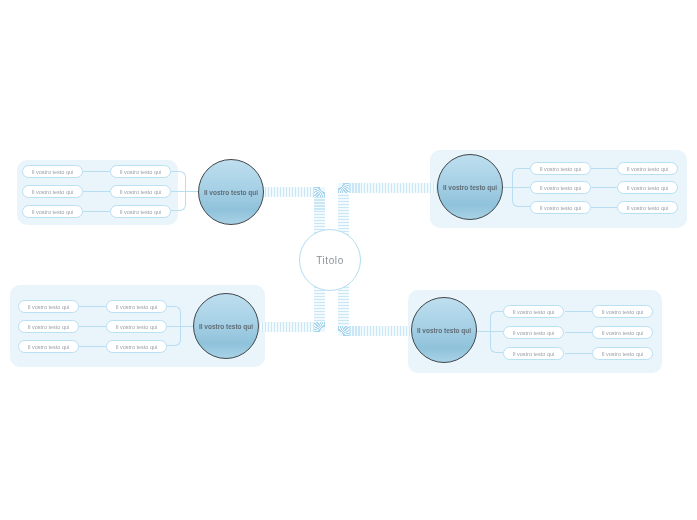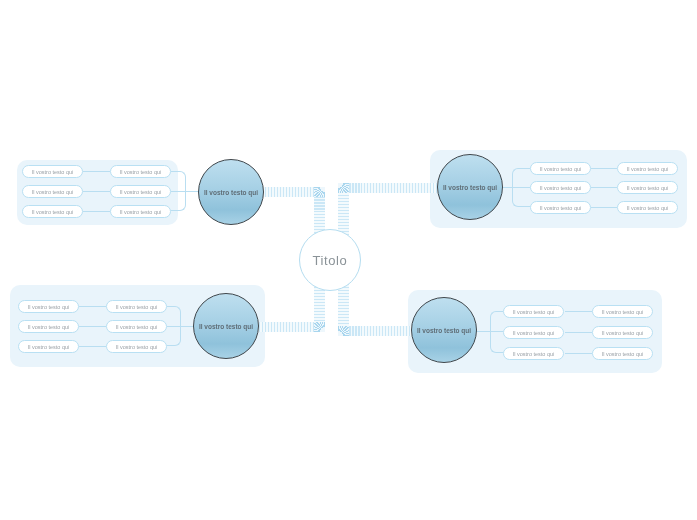--- a/index.html
+++ b/index.html
@@ -27,21 +27,21 @@
     background:linear-gradient(180deg,#bedfef 0%,#a6d0e5 45%,#8fc2db 78%,#a8d2e6 100%);
     border:1.5px solid #3f464b;box-sizing:border-box;
     display:flex;align-items:center;justify-content:center;
     font-size:6.5px;font-weight:600;color:#5f6d76;white-space:nowrap;
     cursor:pointer;
   }
   .center-topic{
     position:absolute;left:299px;top:229px;width:62px;height:62px;border-radius:50%;
     background:#ffffff;border:1px solid #b5ddf0;box-sizing:border-box;
     display:flex;align-items:center;justify-content:center;
-    font-size:13px;color:#8a9297;letter-spacing:0.6px;cursor:pointer;
+    font-size:10px;color:#8a9297;letter-spacing:0.6px;cursor:pointer;
   }
   .box{
     position:absolute;width:61px;height:13px;border-radius:7px;
     background:#ffffff;border:1px solid #b9e0f3;box-sizing:border-box;
     display:flex;align-items:center;justify-content:center;
     font-size:5.5px;color:#9aa1a7;white-space:nowrap;cursor:pointer;
   }
 </style>
 </head>
 <body>

